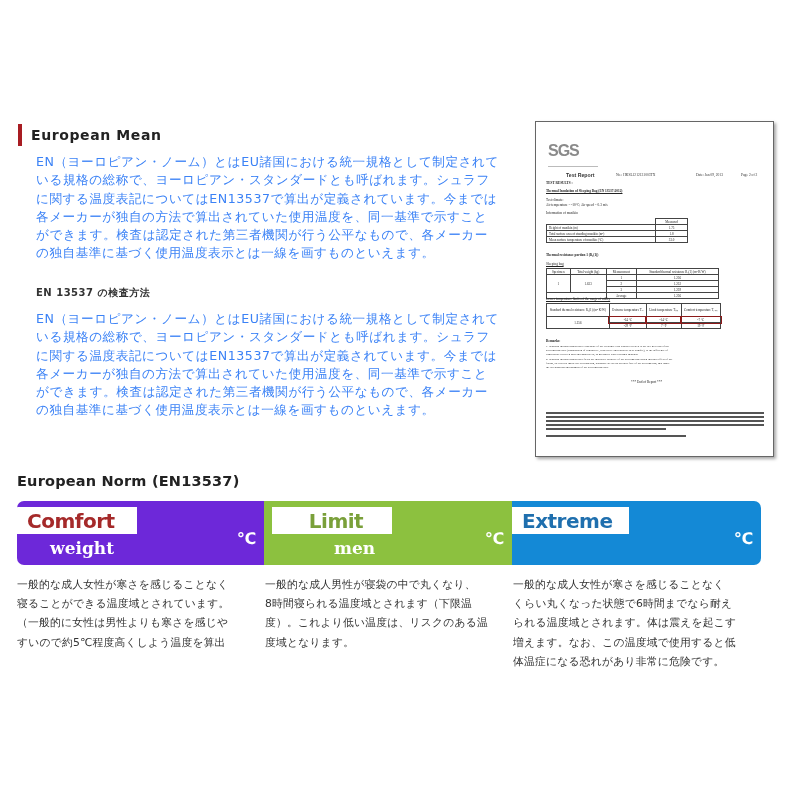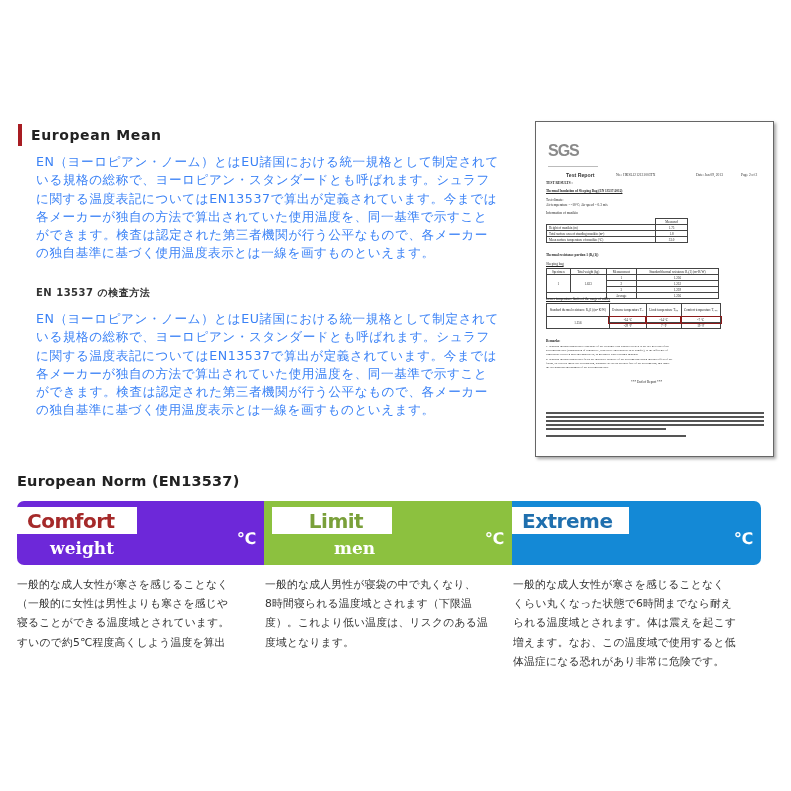--- a/index.html
+++ b/index.html
@@ -203,22 +203,22 @@
     <div class="deg">℃</div>
   </div>
   <div class="seg extreme">
     <div class="label-box">Extreme</div>
     <div class="deg">℃</div>
   </div>
 </div>
 
 <div class="desc c">
   <p>一般的な成人女性が寒さを感じることなく</p>
+  <p>寝ることができる温度域とされています。</p>
   <p>（一般的に女性は男性よりも寒さを感じや</p>
-  <p>寝ることができる温度域とされています。</p>
   <p>すいので約5℃程度高くしよう温度を算出</p>
 </div>
 <div class="desc l">
   <p>一般的な成人男性が寝袋の中で丸くなり、</p>
   <p>8時間寝られる温度域とされます（下限温</p>
   <p>度）。これより低い温度は、リスクのある温</p>
   <p>度域となります。</p>
 </div>
 <div class="desc e">
   <p>一般的な成人女性が寒さを感じることなく</p>

